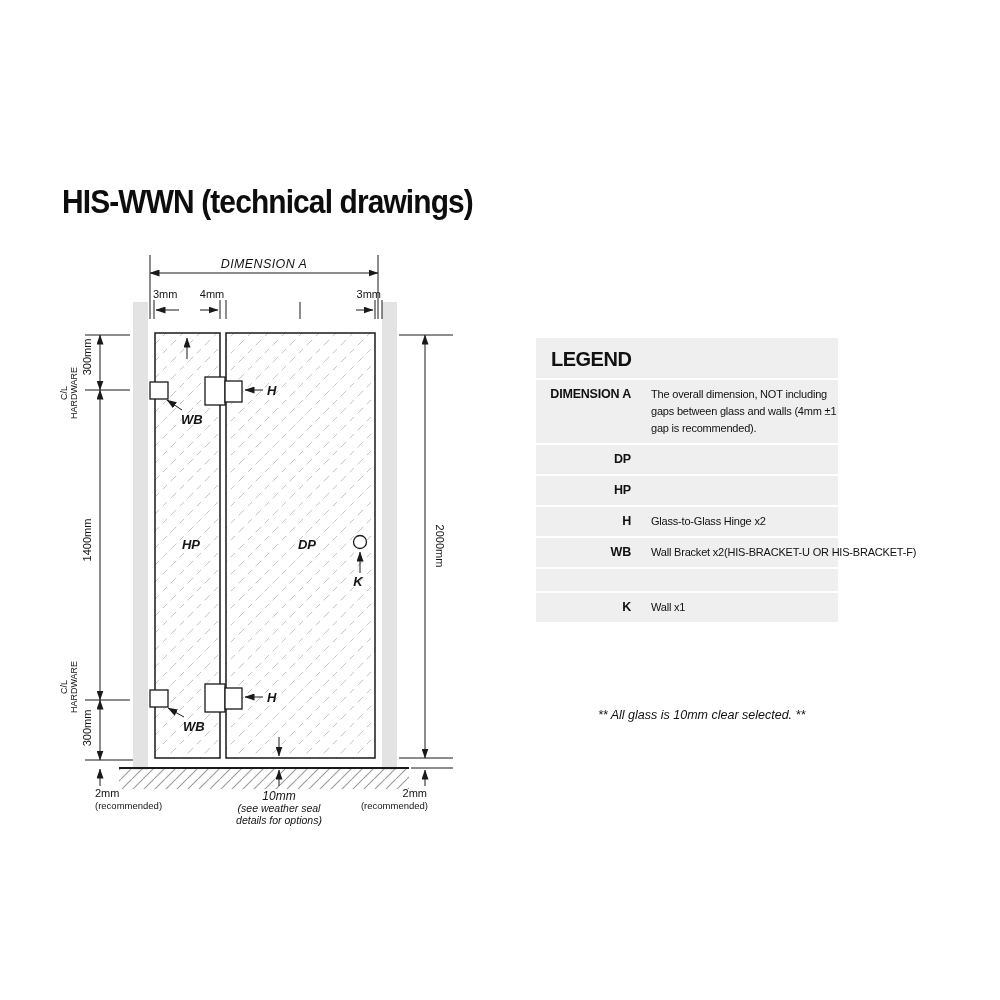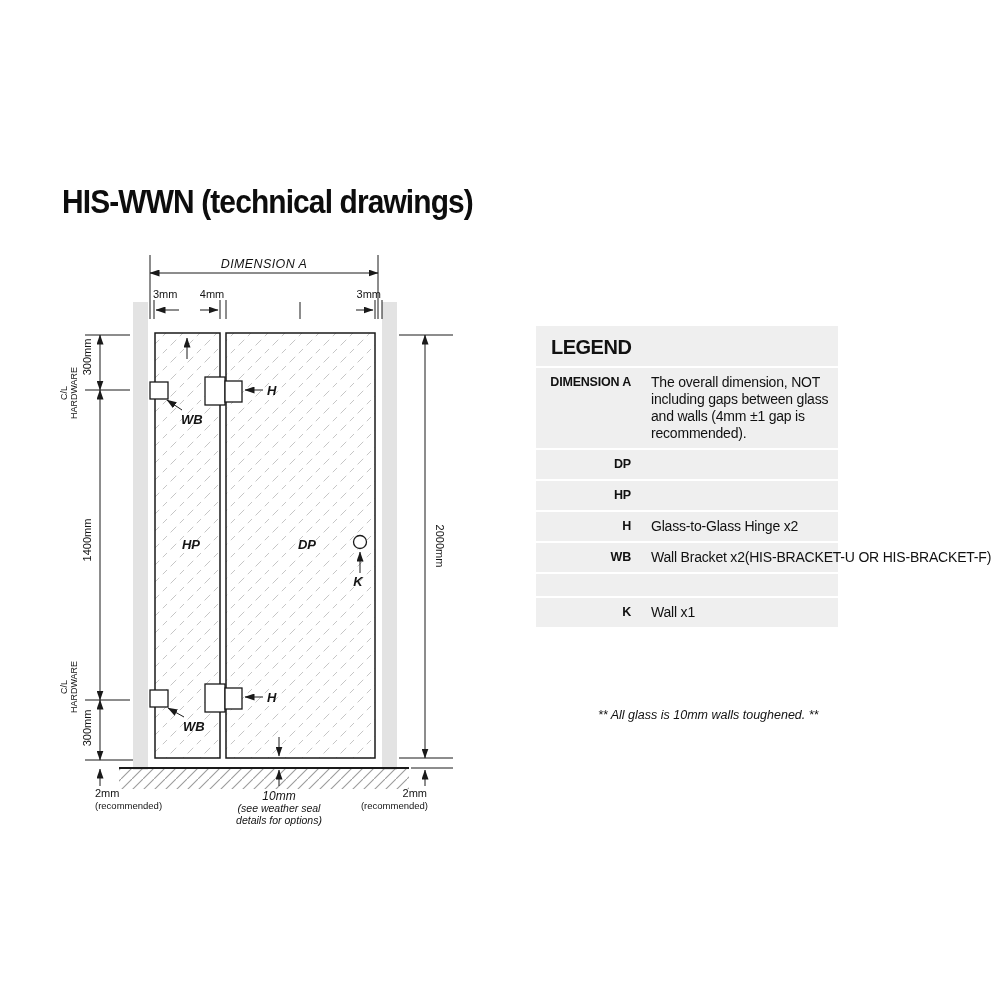--- a/index.html
+++ b/index.html
@@ -20,36 +20,36 @@
   .t-sm   { font-size:9px; }
   .t-tiny { font-size:9.5px; }
   .t-smi  { font-size:10.5px; font-style:italic; }
   .t-10   { font-size:12px; font-style:italic; }
   .dimln  { stroke:#1a1a1a; stroke-width:1; fill:none; }
   .floorln{ stroke:#1a1a1a; stroke-width:1.8; fill:none; }
   .hw     { fill:#ffffff; stroke:#1a1a1a; stroke-width:1.3; }
   .glass  { stroke:#1a1a1a; stroke-width:1.5; }
 
   .legend {
-    position:absolute; left:536px; top:326px; width:302px;
+    position:absolute; left:536px; top:338px; width:302px;
     background:#efefef;
   }
   .legend-header {
     font-size:20px; font-weight:700; letter-spacing:-0.5px;
     padding:10px 0 7px 15px;
   }
   .legend-row { display:flex; border-top:2px solid #ffffff; padding:6px 0; }
   .legend-row.empty-row { height:10px; }
   .term {
     flex:none; width:95px; text-align:right;
     font-weight:700; font-size:12.5px; line-height:17px; letter-spacing:-0.2px;
   }
   .desc {
     margin-left:20px; width:187px;
-    font-size:14px; line-height:17px; letter-spacing:-0.2px;
+    font-size:11px; line-height:17px; letter-spacing:-0.2px;
   }
   .desc.nowrap { white-space:nowrap; width:auto; overflow:visible; }
   .footnote {
     position:absolute; left:598px; top:708px;
     font-size:12.5px; font-style:italic; white-space:nowrap;
   }
 </style>
 </head>
 <body>
 
@@ -210,13 +210,13 @@
   <div class="legend-row empty-row">
     <div class="term"></div>
     <div class="desc"></div>
   </div>
   <div class="legend-row">
     <div class="term">K</div>
     <div class="desc">Wall x1</div>
   </div>
 </div>
 
-<div class="footnote">** All glass is 10mm walls toughened. **</div>
+<div class="footnote">** All glass is 10mm clear selected. **</div>
 
 </body></html>

